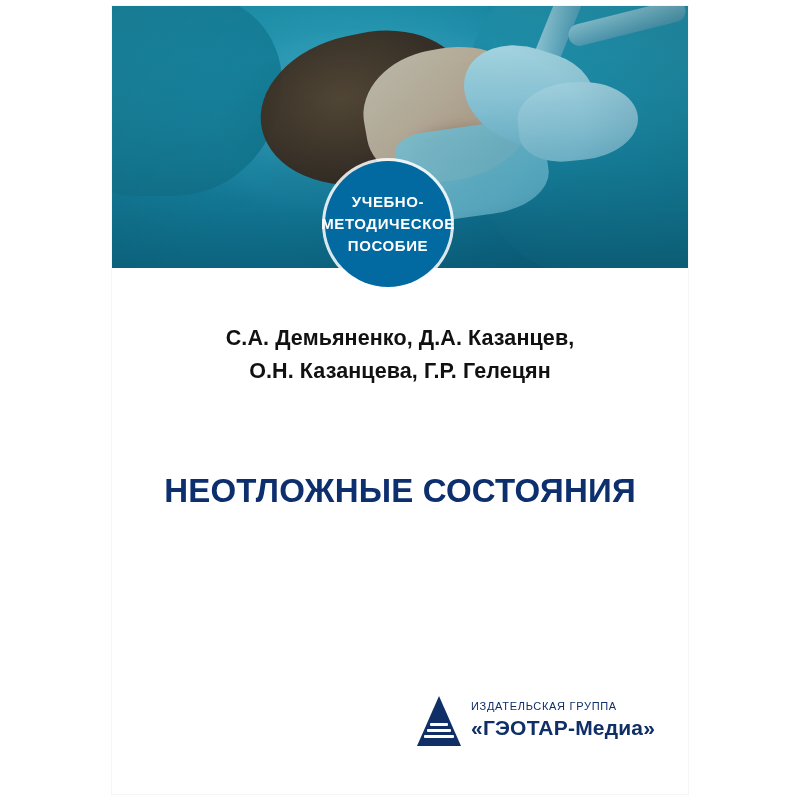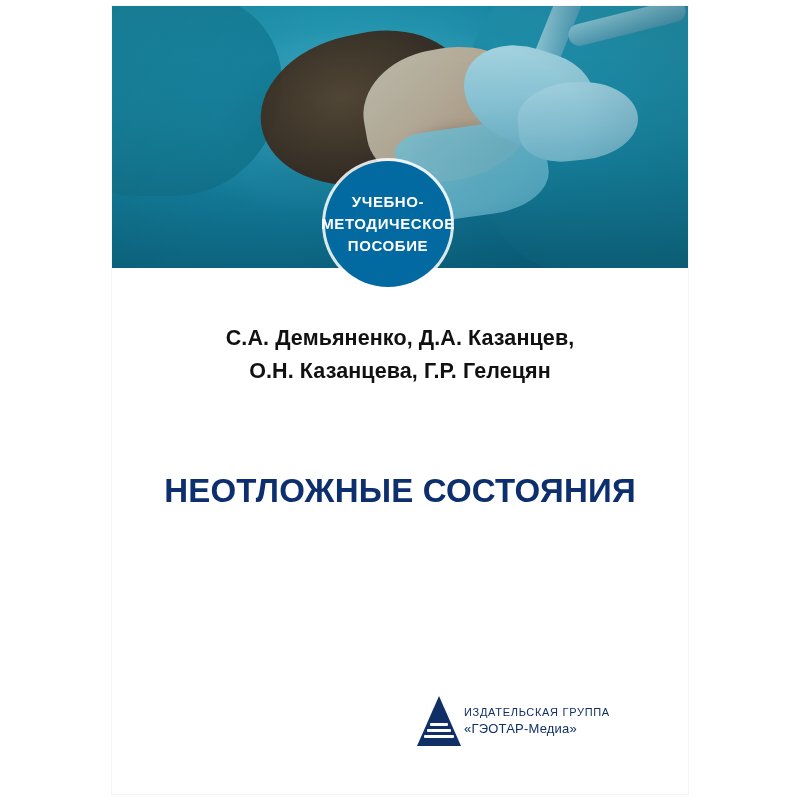--- a/index.html
+++ b/index.html
@@ -236,21 +236,21 @@
   }
   .title .line { display: block; }
 
   
   .publisher {
     position: absolute;
     left: 305px;
     top: 690px;
     display: flex;
     align-items: center;
-    gap: 3px;
+    gap: 10px;
   }
   .publisher .logo {
     width: 44px;
     height: 50px;
     position: relative;
     flex: 0 0 auto;
   }
   .publisher .logo .triangle {
     position: absolute;
     left: 0;
@@ -276,22 +276,22 @@
   }
   .publisher .pub-line1 {
     display: block;
     font-size: 11px;
     letter-spacing: 0.7px;
     text-transform: uppercase;
     font-weight: normal;
   }
   .publisher .pub-line2 {
     display: block;
-    font-size: 13px;
-    font-weight: normal;
+    font-size: 21px;
+    font-weight: bold;
     letter-spacing: 0.2px;
   }
 </style>
 </head>
 <body>
 
 <div class="page">
 
   <div class="cover">
 

